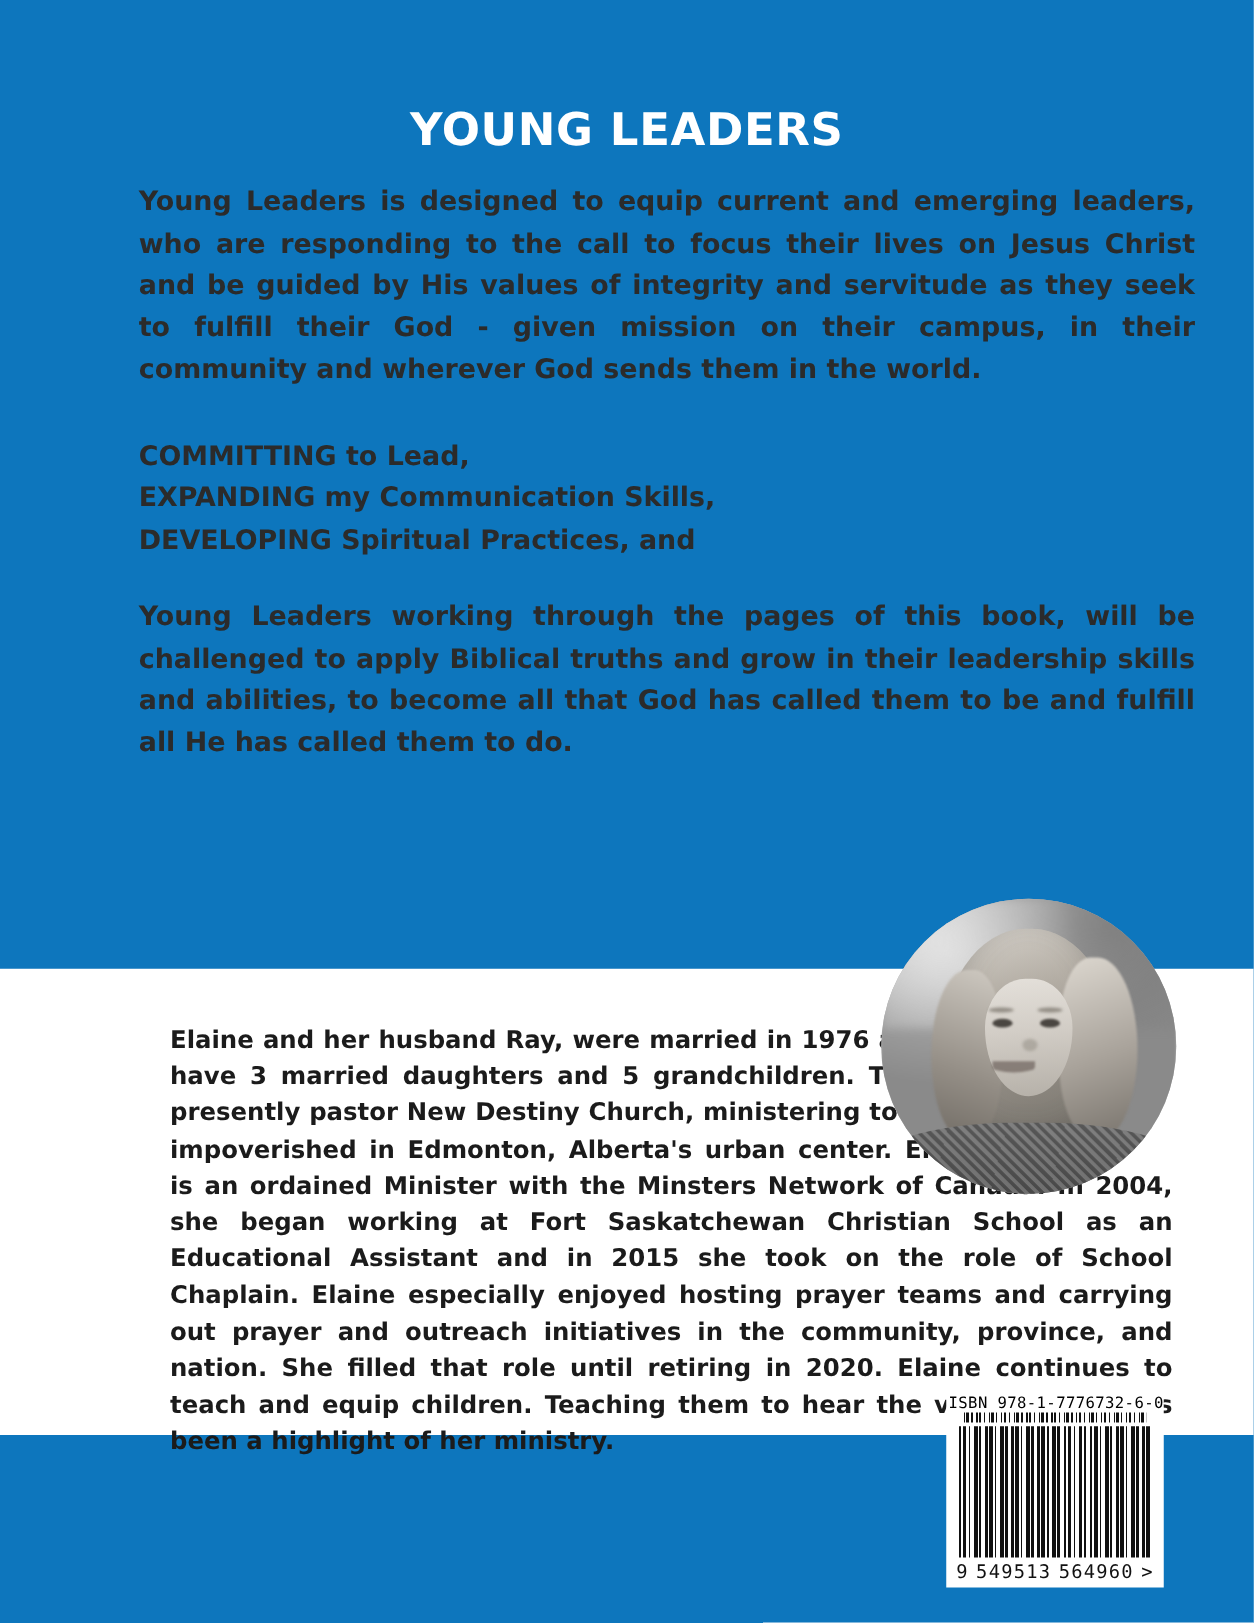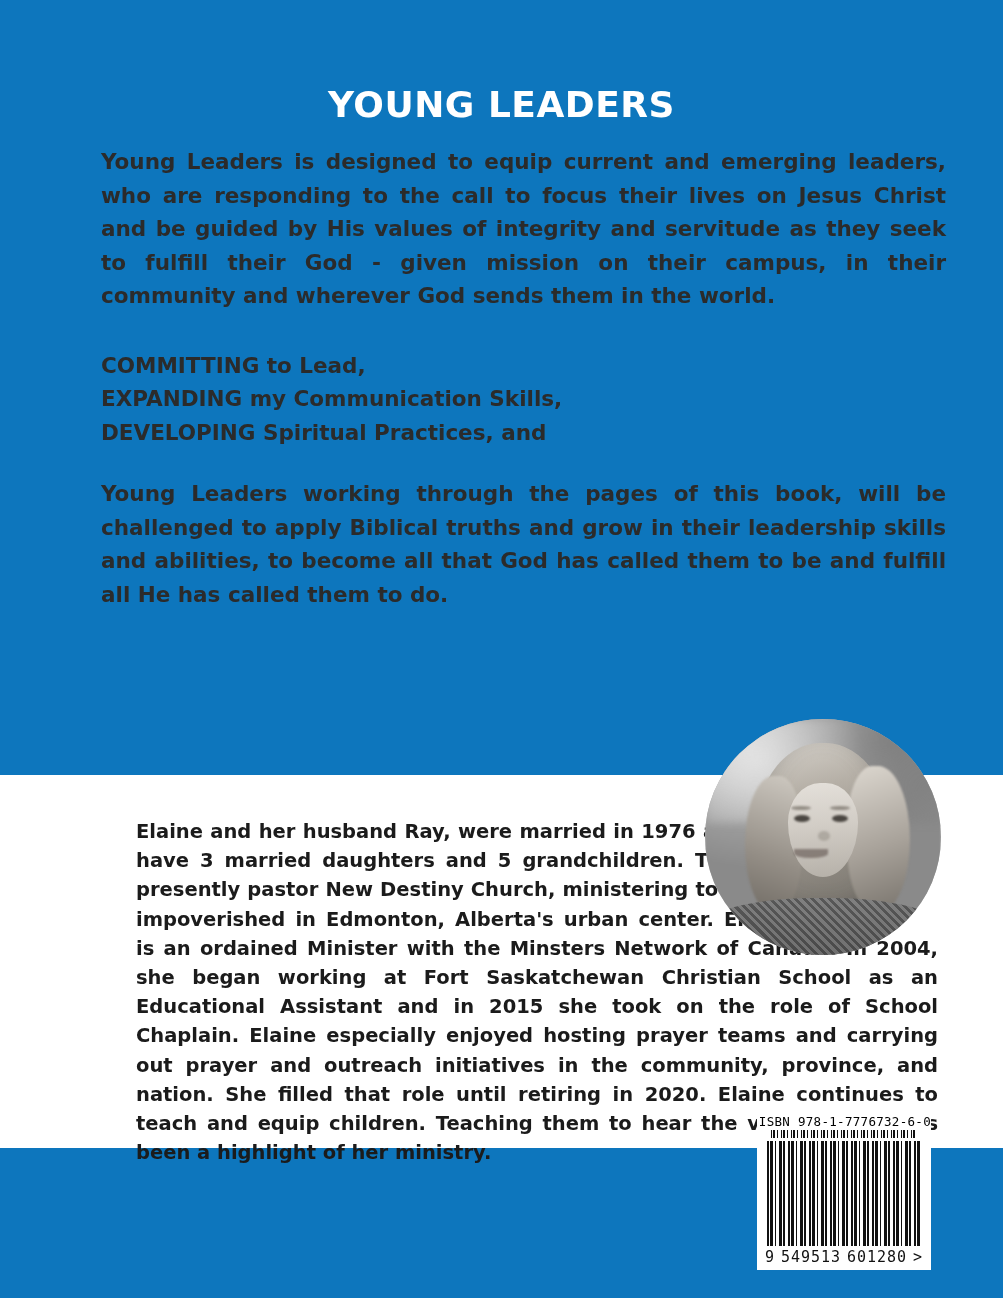--- a/index.html
+++ b/index.html
@@ -35,21 +35,21 @@
     text-align: center;
     font-size: 36px;
     font-weight: bold;
     letter-spacing: 0.5px;
     color: #ffffff;
     font-family: "DejaVu Sans", sans-serif;
   }
 
   #promo-body {
     position: absolute;
-    left: 101px;
+    left: 111px;
     top: 145px;
     width: 845px;
     color: #2b2b2b;
   }
   .promo-para {
     font-size: 21.5px;
     font-weight: bold;
     line-height: 33.5px;
     text-align: justify;
     text-justify: inter-word;
@@ -347,18 +347,18 @@
 
   <div id="bottom-strip"></div>
 
   <div id="barcode-block">
     <div id="isbn-text">ISBN  978-1-7776732-6-0</div>
     <div id="isbn-mini-bars"></div>
     <div id="main-bars"></div>
     <div id="barcode-digits">
       <span>9</span>
       <span>549513</span>
-      <span>601280</span>
+      <span>564960</span>
       <span>&gt;</span>
     </div>
   </div>
 
 </div>
 
 </body></html>

